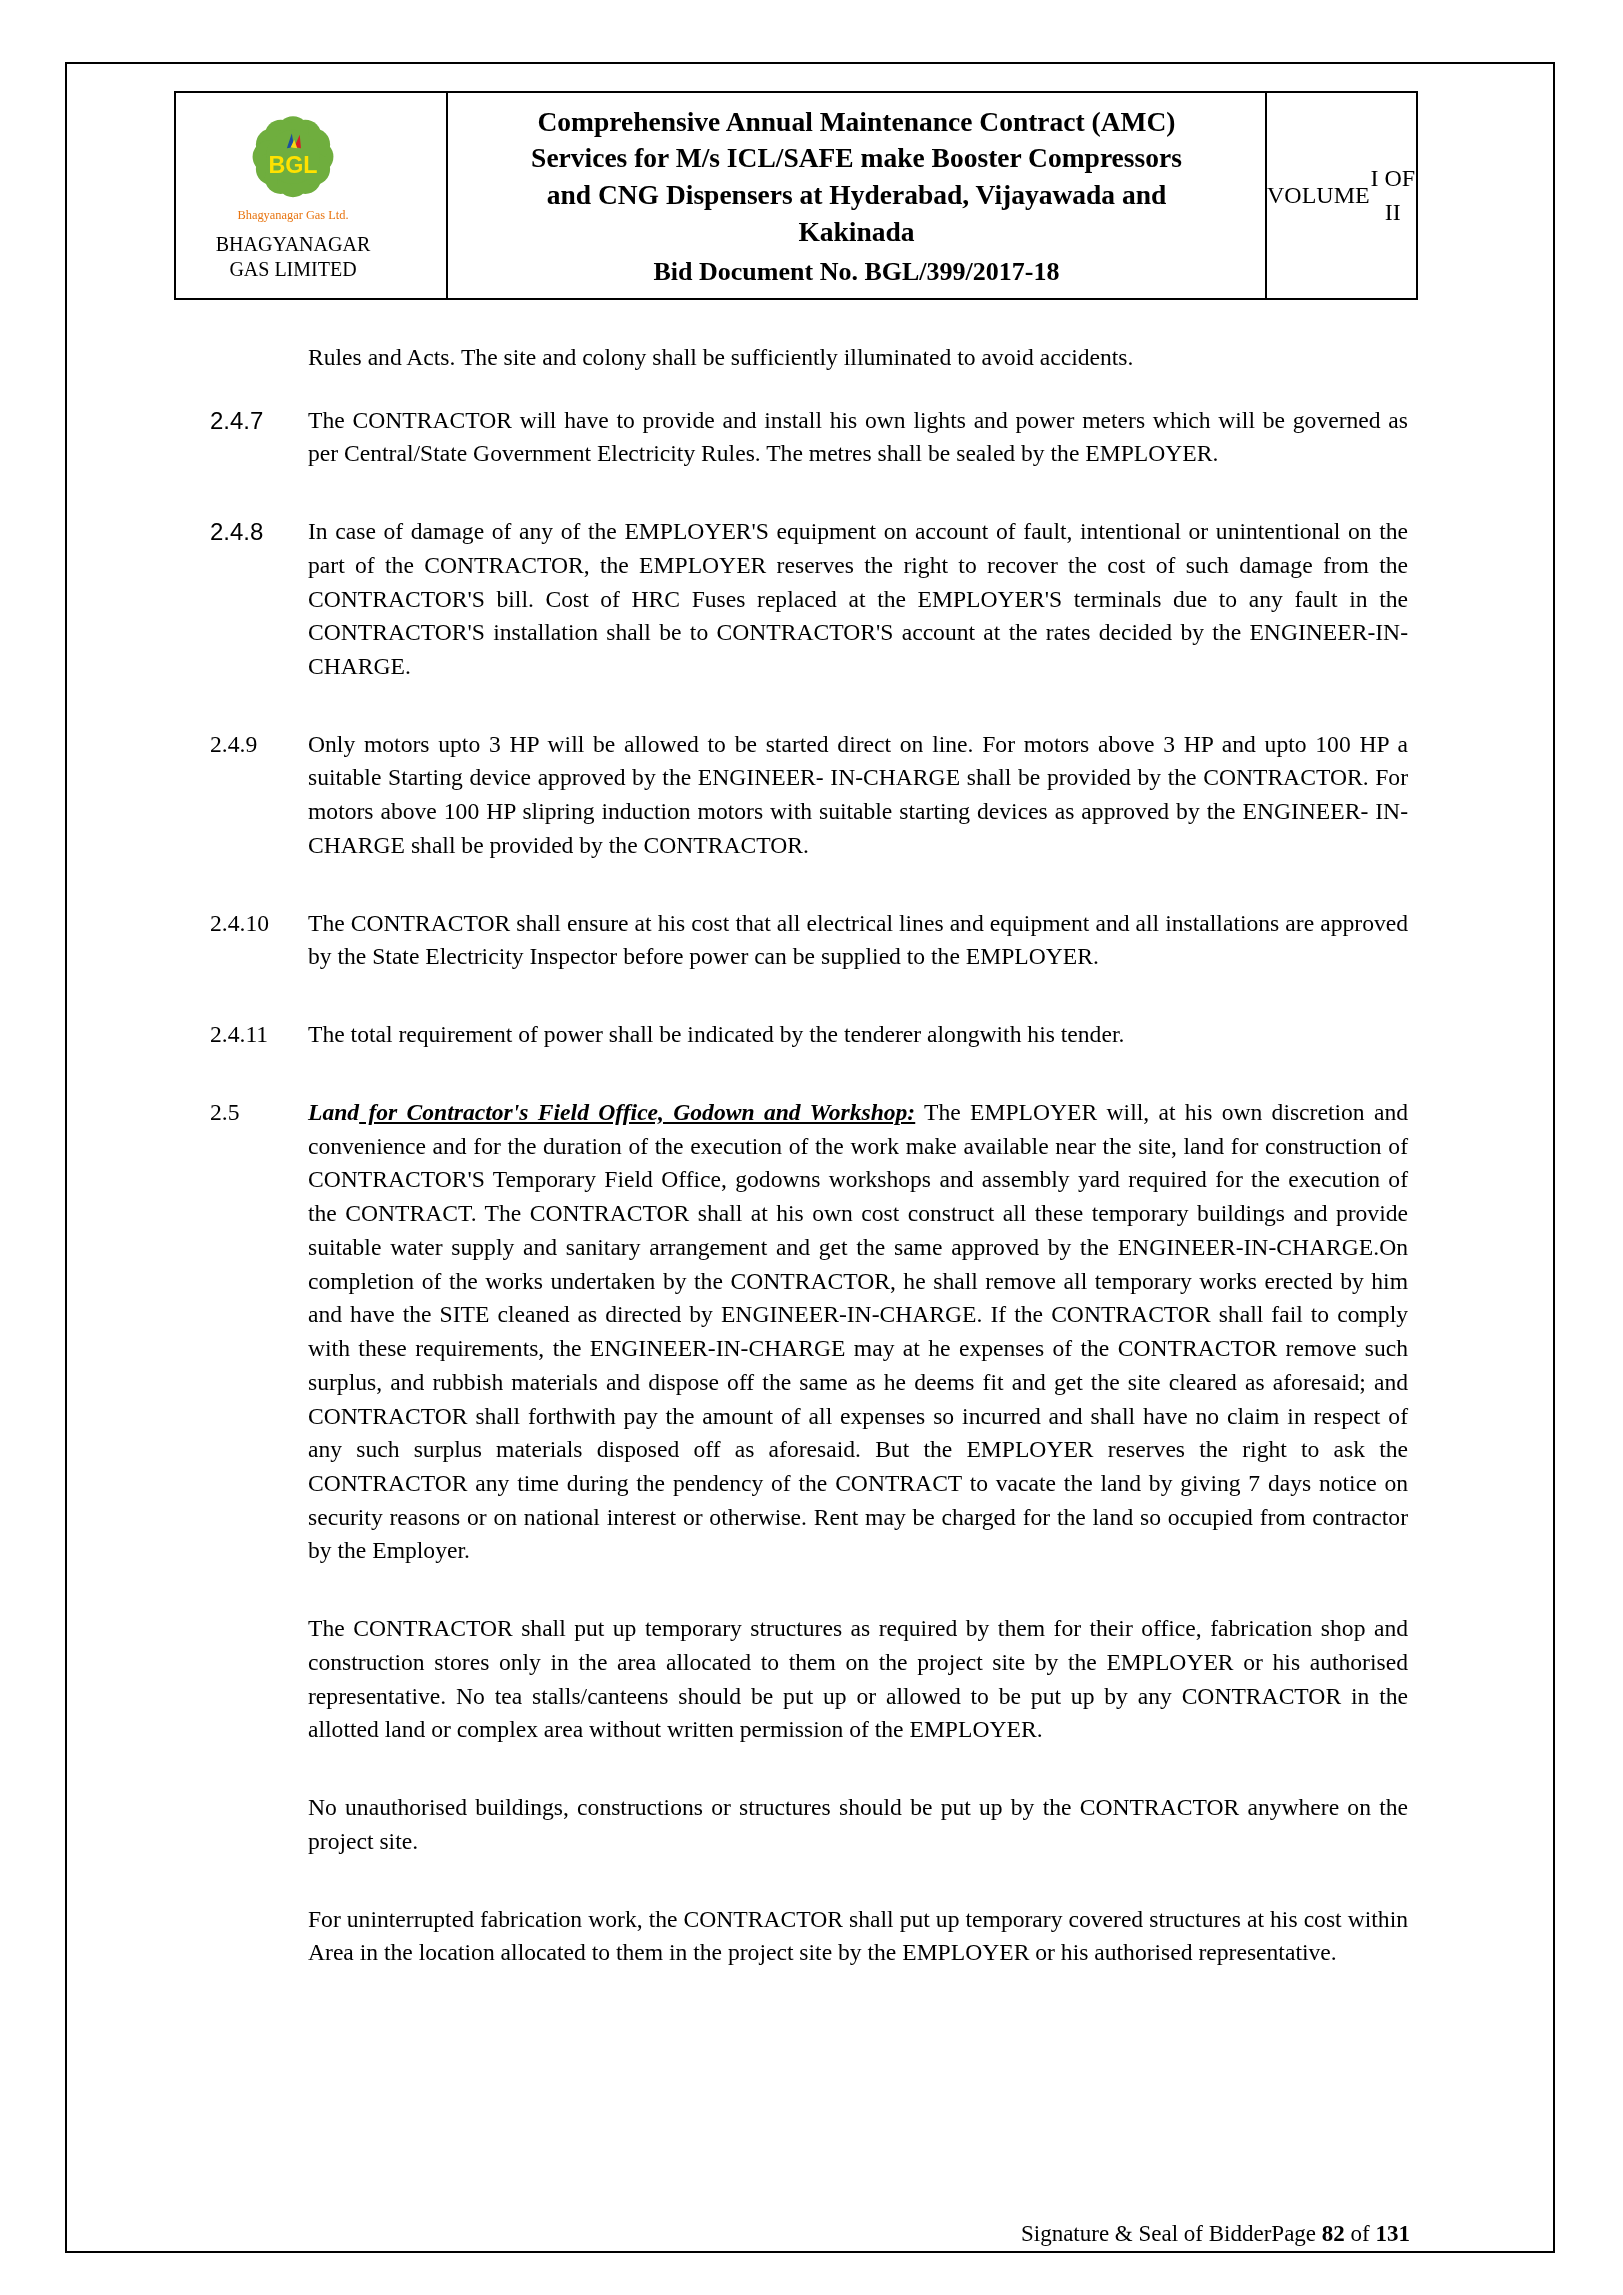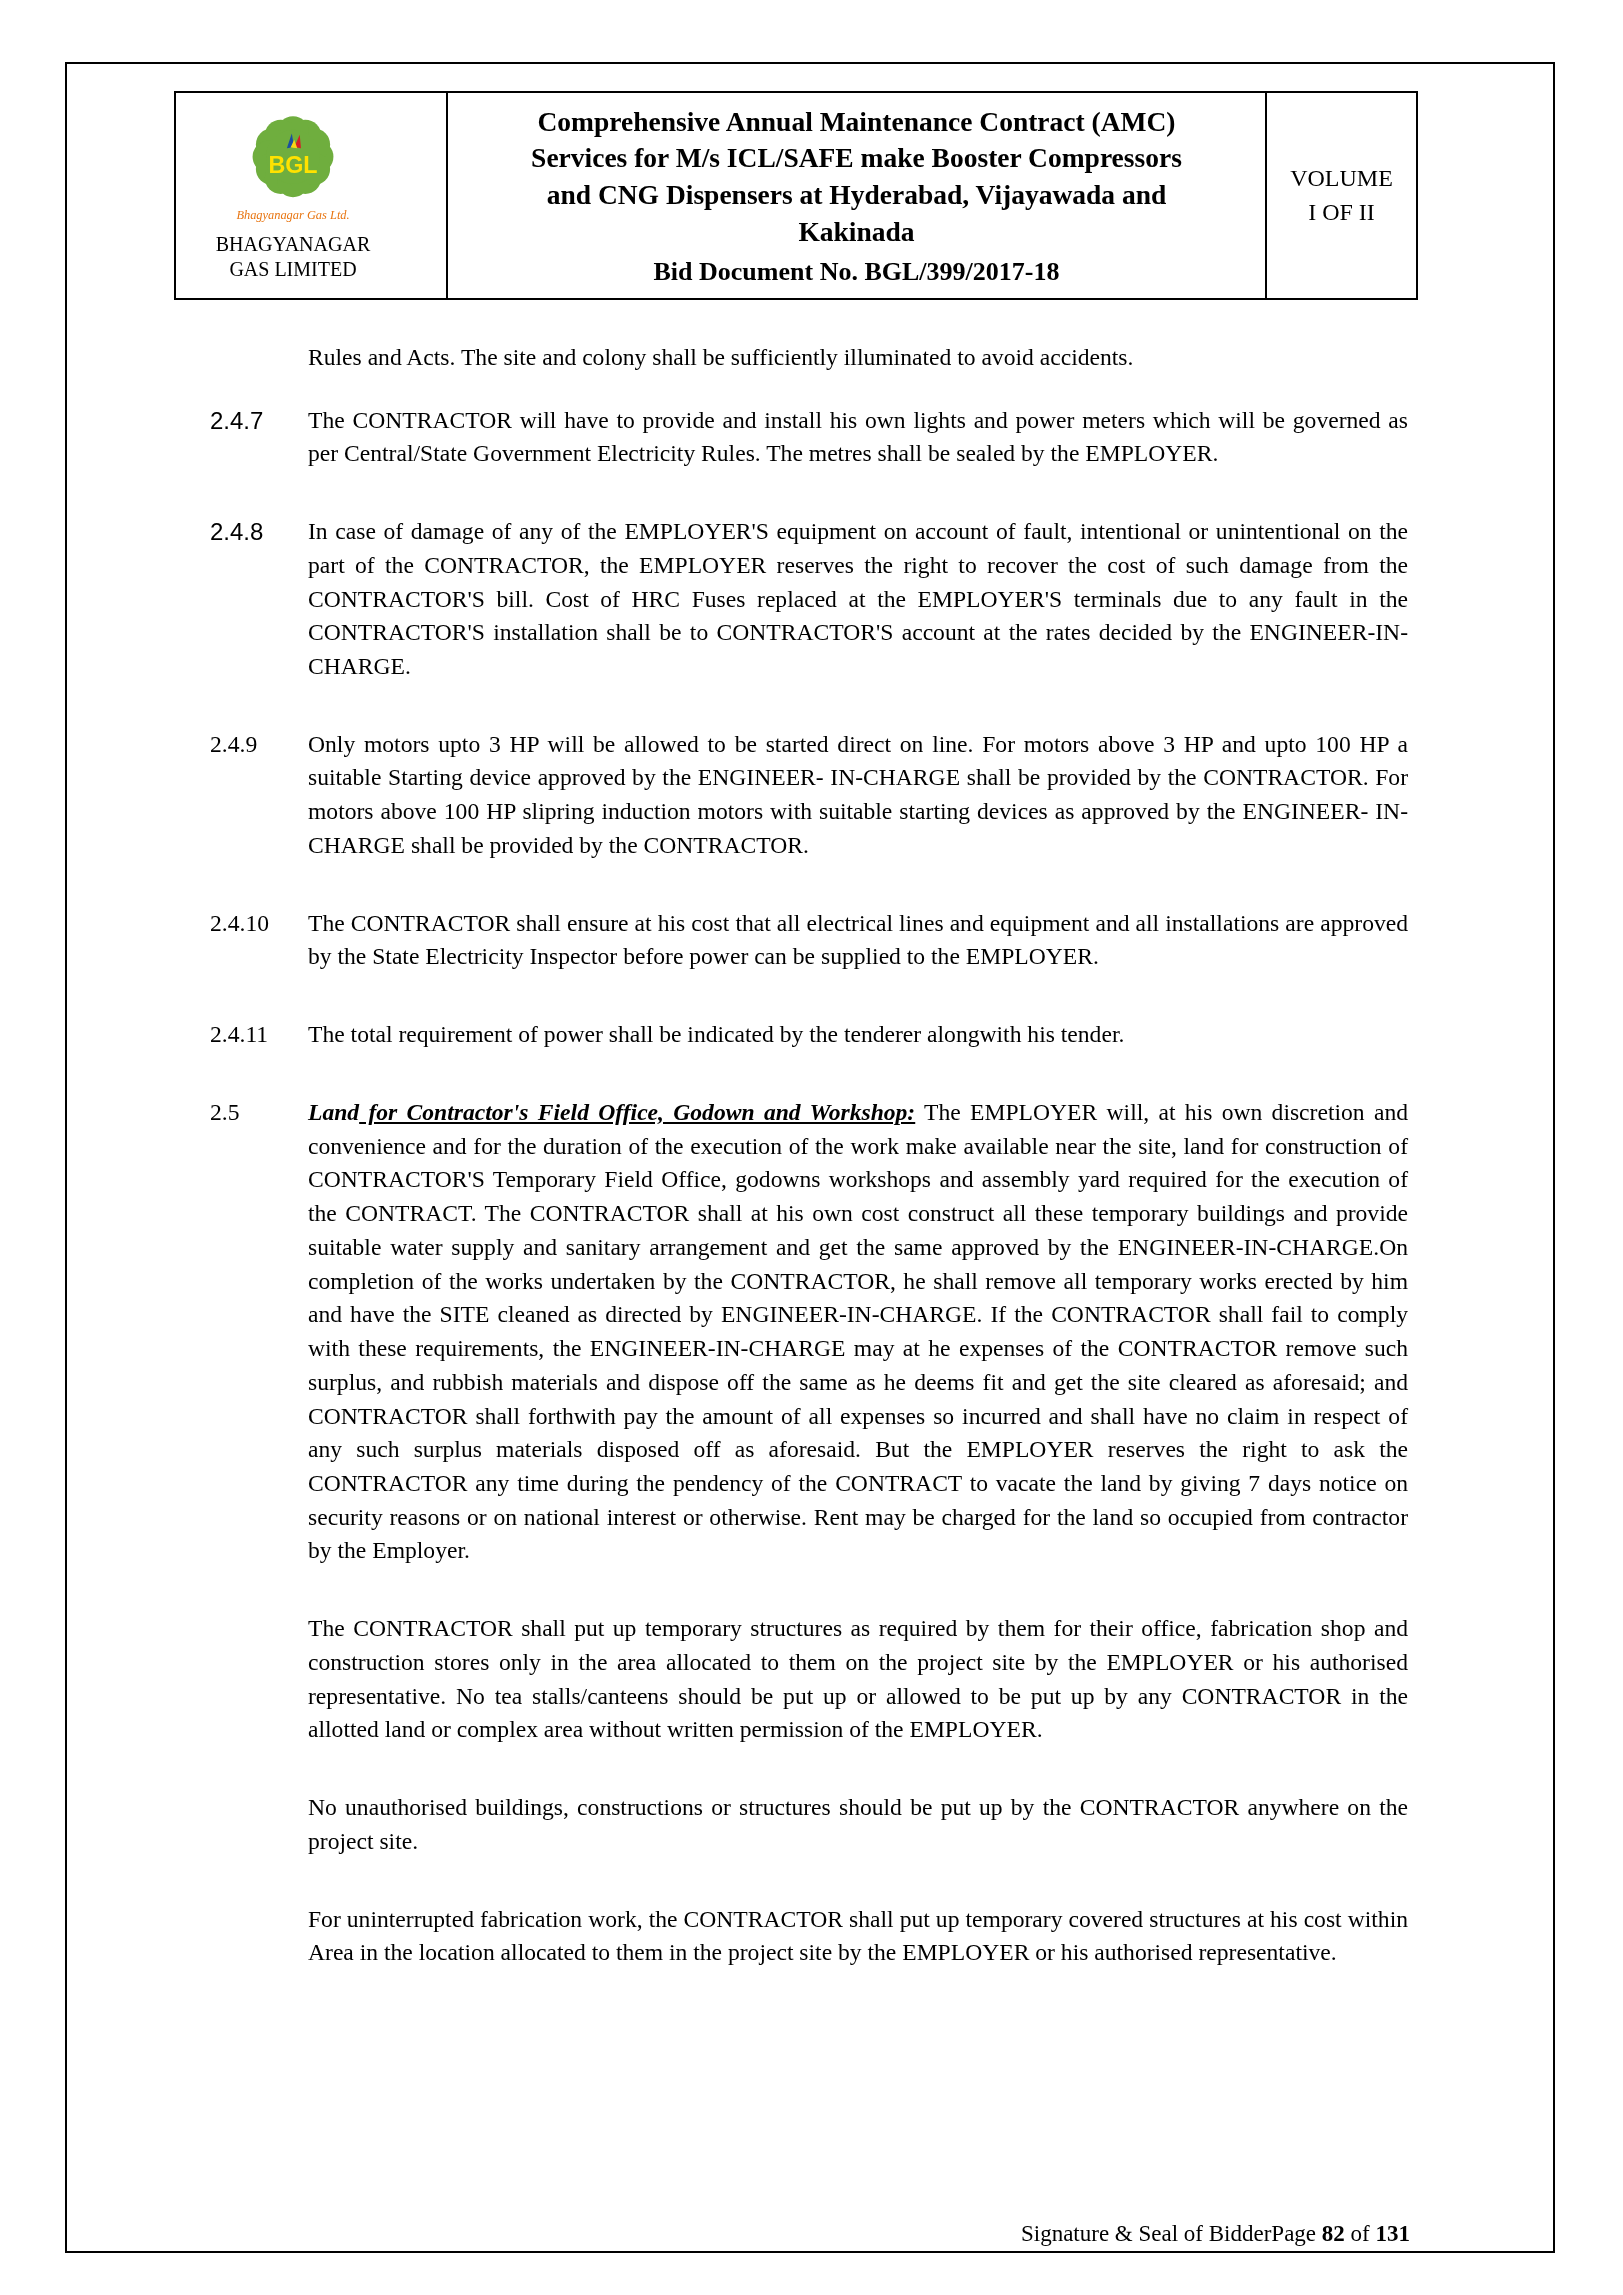--- a/index.html
+++ b/index.html
@@ -34,35 +34,35 @@
   .logo-mono {
     fill:var(--logo-monogram, #ffe200);
     font-family:"Liberation Sans", sans-serif;
     font-weight:bold; font-size:38px;
   }
   .flame-blue { fill:var(--flame-blue, #1a4fa0); }
   .flame-red { fill:var(--flame-red, #d42027); }
   .flame-yellow { fill:var(--flame-yellow, #f9d616); }
   .logo-sub {
     color:var(--logo-subtext, #e87511);
-    font-size:12.4px; font-style:italic; margin-top:1.3px; white-space:nowrap;
+    font-size:12.4px; margin-top:1.3px; white-space:nowrap;
   }
   .org-name { font-size:20px; line-height:1.25; text-align:center; margin-top:9.2px; }
   .title-cell {
     width:821px; flex:0 0 821px;
     border-left:2px solid var(--border, #000);
     border-right:2px solid var(--border, #000);
     display:flex; flex-direction:column; align-items:center; justify-content:center;
     padding:10.5px 15.7px; text-align:center;margin-left:36px;
   }
   .title-line { font-weight:bold; font-size:27.5px; line-height:1.34; }
   .doc-no { font-weight:bold; font-size:26px; margin-top:6.5px; }
   .volume-cell {
     flex:1;
-    display:flex; flex-direction:column; align-items:center; justify-content:center;
+    display:flex; align-items:center; justify-content:center;
     text-align:center; font-size:24px; line-height:1.45;
   }
   .content {
     margin:41px 145px 0 143px;
     font-size:23.6px; line-height:1.43;
   }
   .intro { margin-left:98px; text-align:justify; margin-bottom:29px; }
   .clause { display:flex; margin-bottom:44px; }
   .clause .num { flex:0 0 98px; }
   .clause .num.sans { font-family:"Liberation Sans", sans-serif; font-size:24px; }

